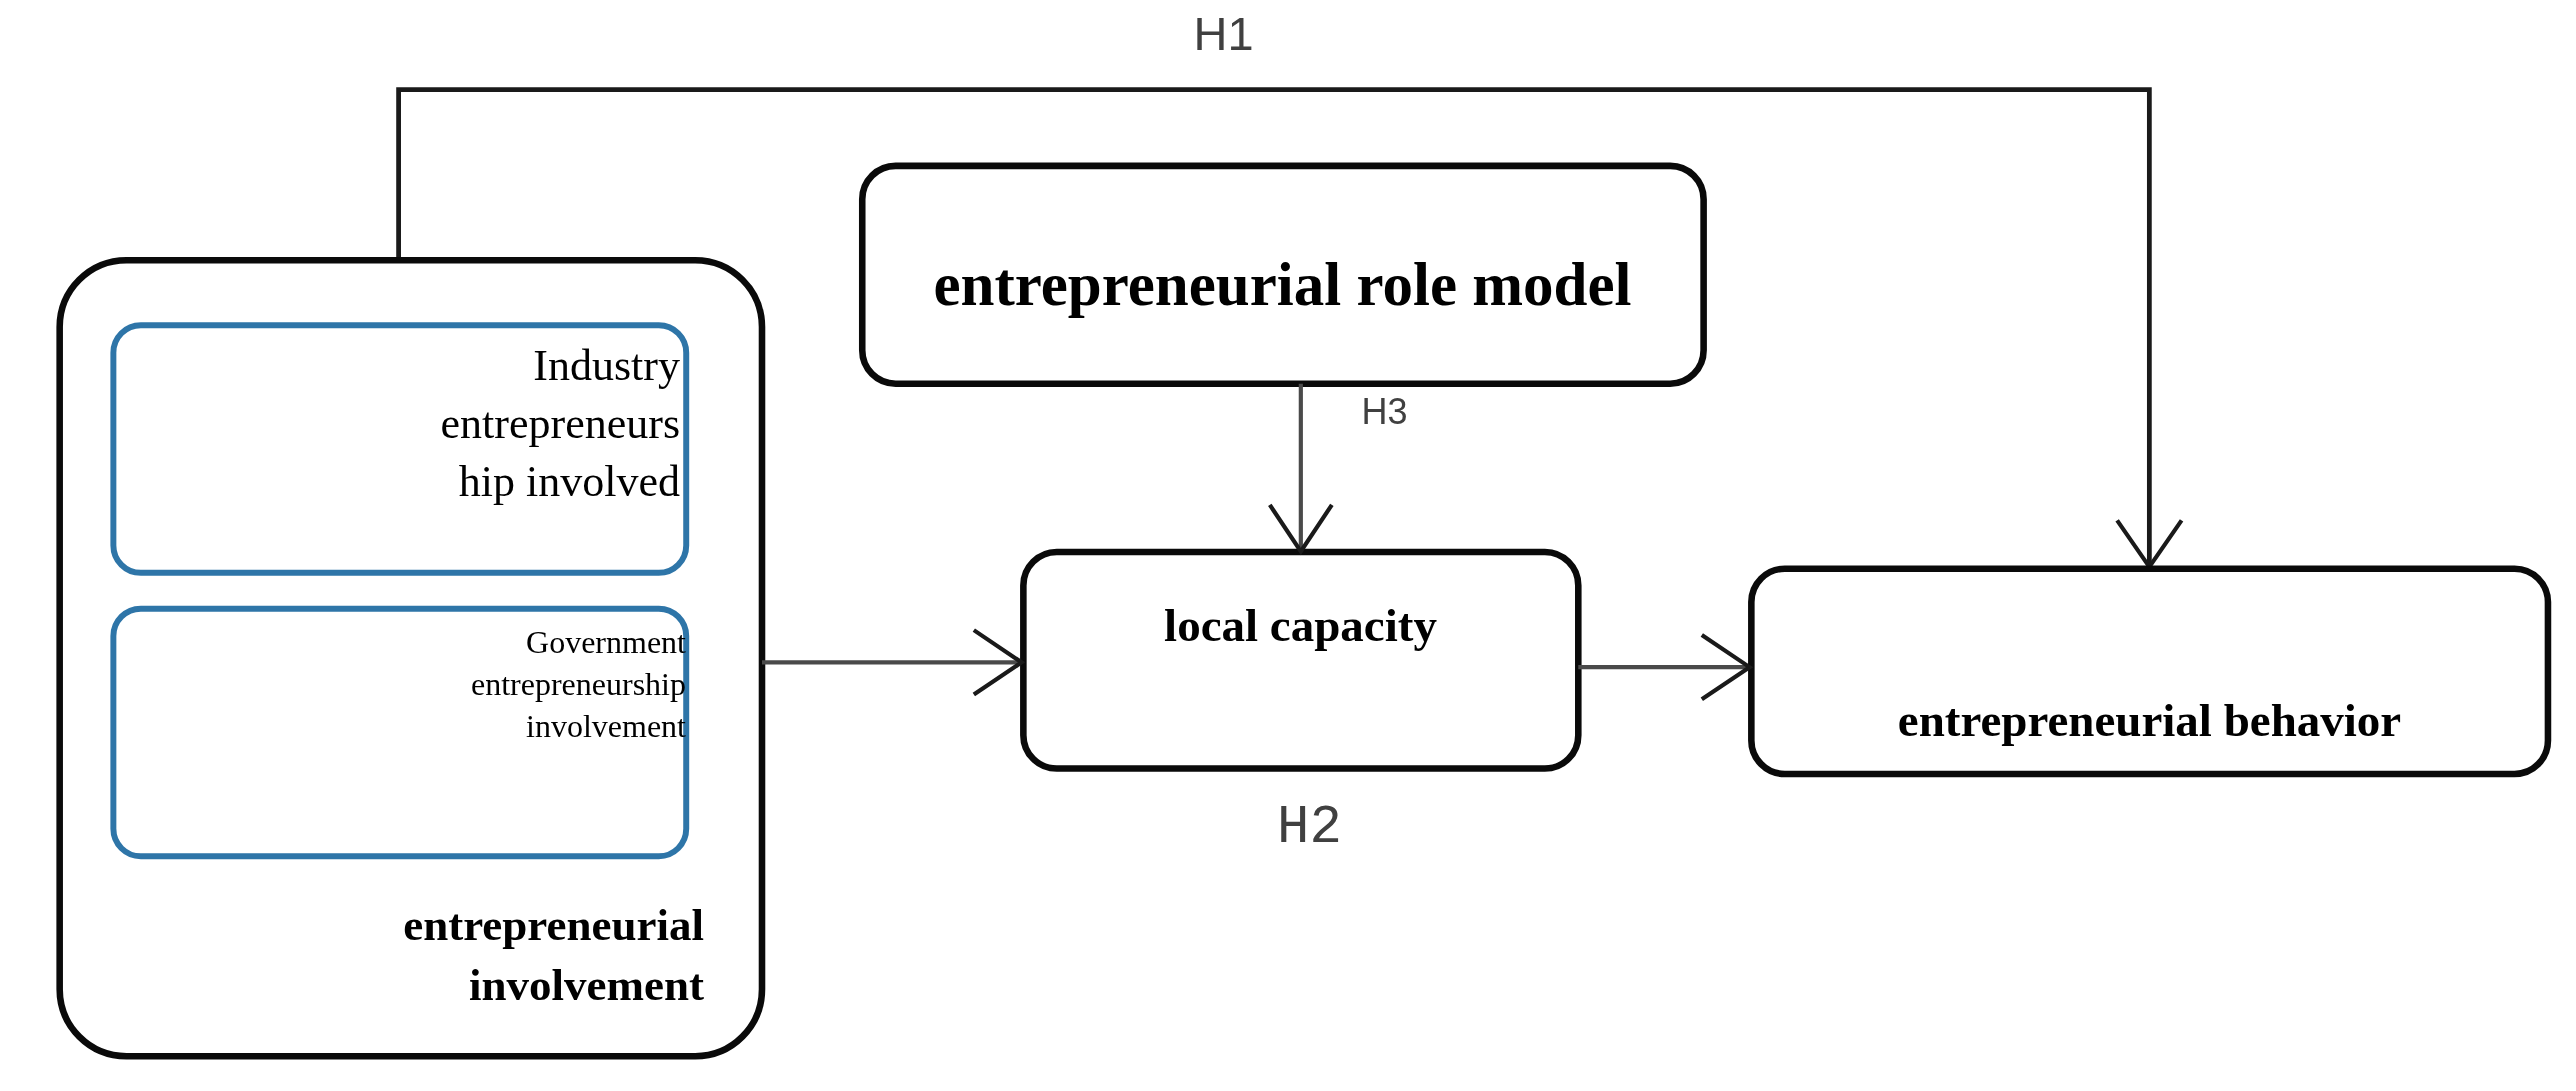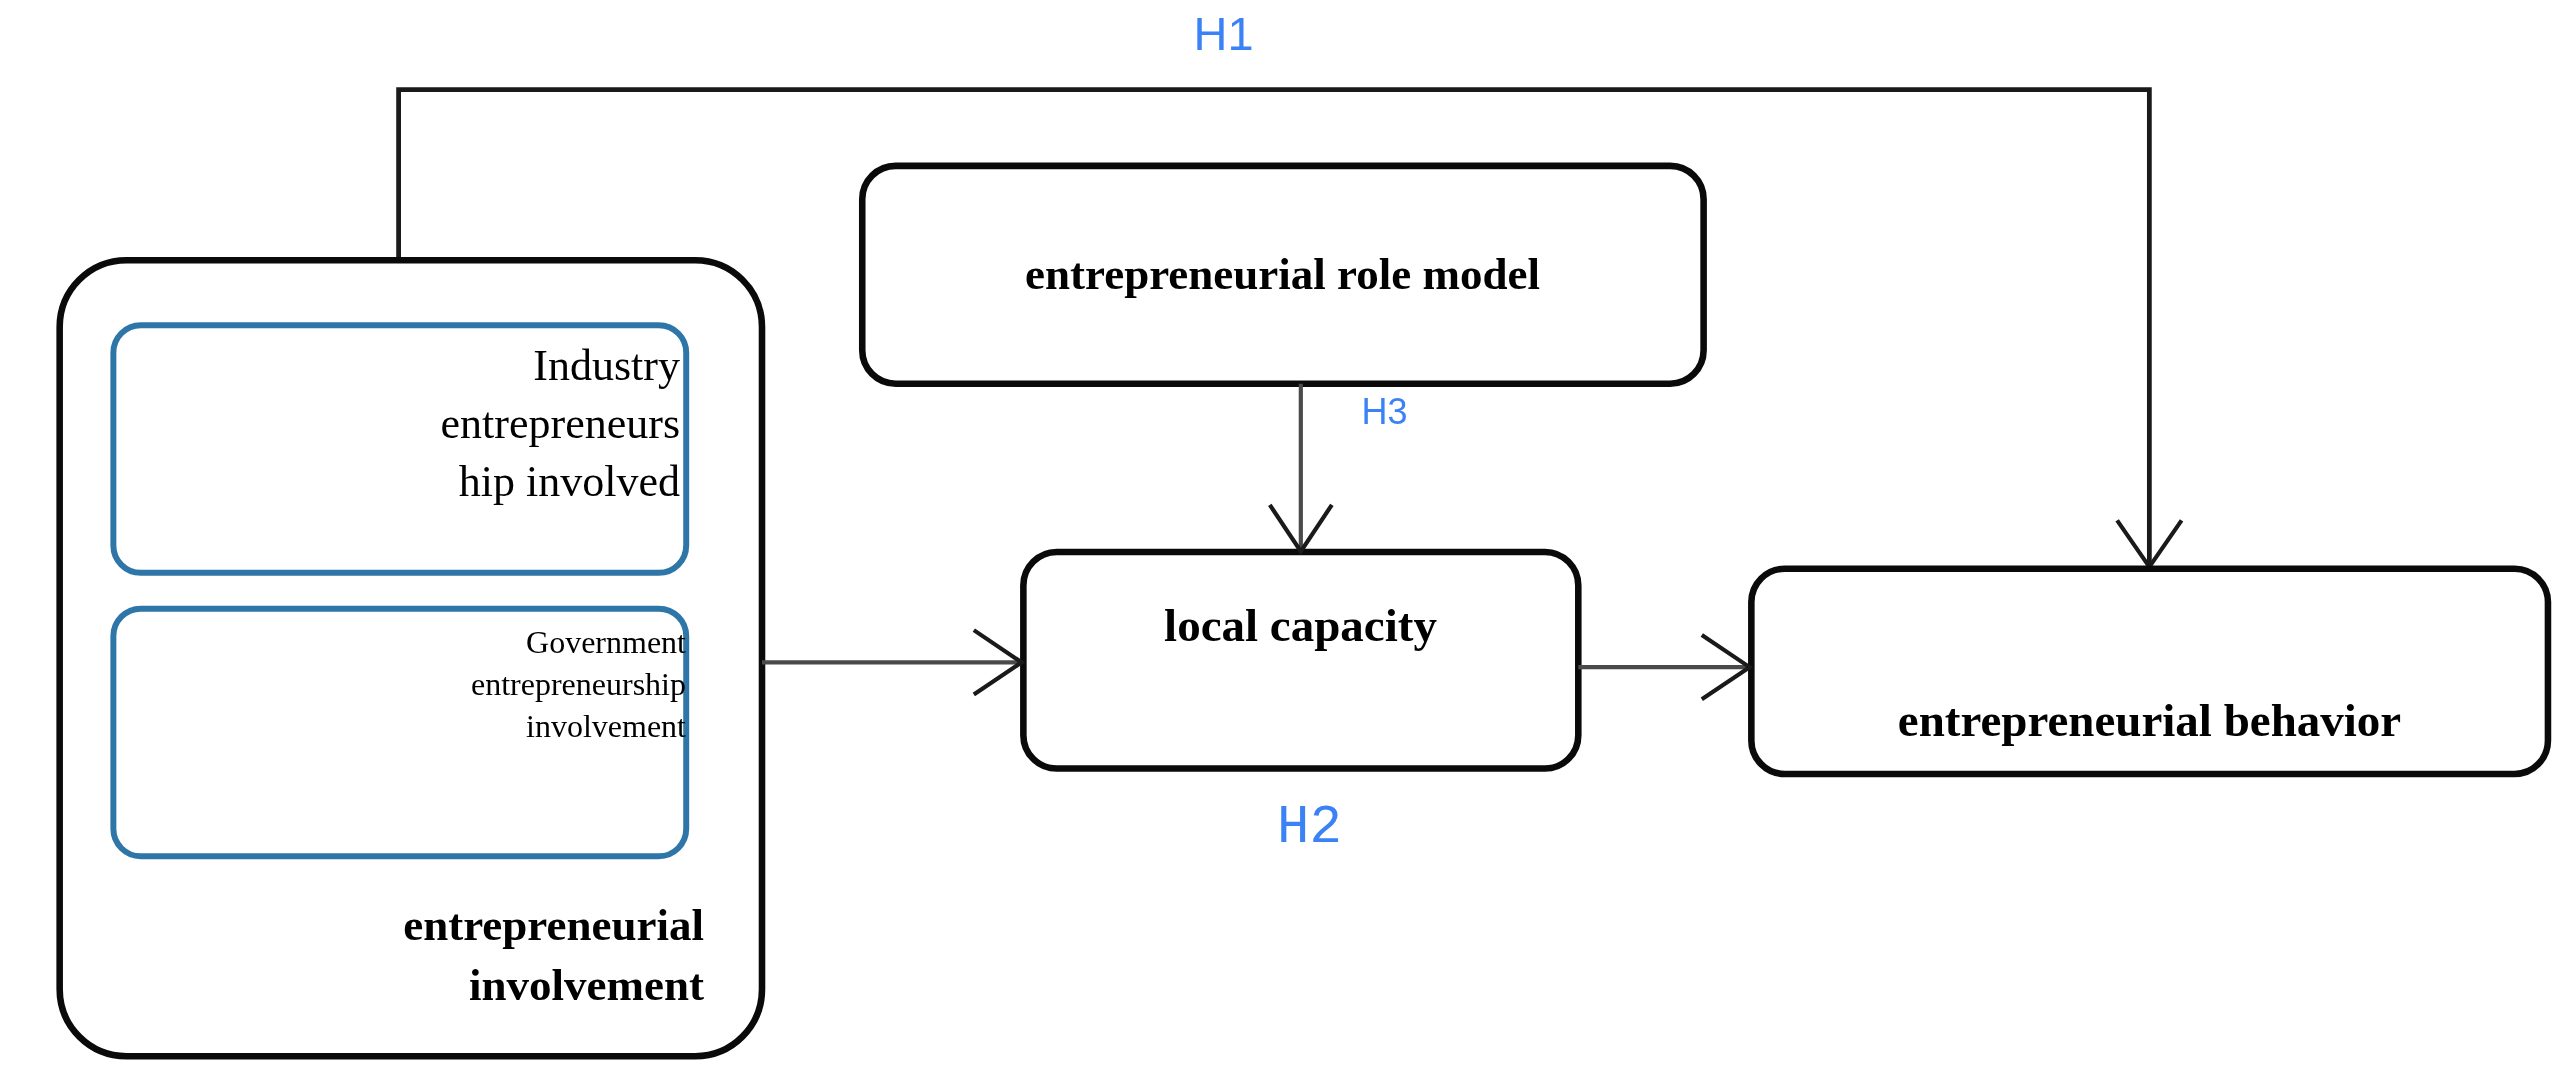--- a/index.html
+++ b/index.html
@@ -44,21 +44,21 @@
     line-height: 1.30;
   }
   .lbl-bold { font-weight: bold; }
   .lbl-center { text-align: center; }
   .lbl-left { text-align: right; }
 
   .h-label {
     position: absolute;
     font-family: "Liberation Sans", "DejaVu Sans", sans-serif;
     font-weight: 400;
-    color: #3b82f6;
+    color: #404040;
     text-align: center;
   }
 </style>
 </head>
 <body>
 
 <div id="diagram-root">
 
   <svg class="canvas" viewBox="0 0 4317 1830" xmlns="http://www.w3.org/2000/svg">
 
@@ -93,21 +93,21 @@
 entrepreneurs
 hip involved</div>
 
   <div class="lbl lbl-left" style="left:191px; top:621px; width:495px; font-size:32px; line-height:1.32;">Government
 entrepreneurship
 involvement</div>
 
   <div class="lbl lbl-left lbl-bold" style="left:191px; top:895px; width:513px; font-size:45px; line-height:1.34;">entrepreneurial
 involvement</div>
 
-  <div class="lbl lbl-center lbl-bold" style="left:862px; top:245px; width:841px; font-size:45px;">entrepreneurial role model</div>
+  <div class="lbl lbl-center lbl-bold" style="left:862px; top:245px; width:841px; font-size:61px;">entrepreneurial role model</div>
 
   <div class="lbl lbl-center lbl-bold" style="left:1023px; top:595px; width:555px; font-size:47px;">local capacity</div>
 
   <div class="lbl lbl-center lbl-bold" style="left:1751px; top:646px; width:797px; font-size:47px;margin-top:44px;">entrepreneurial behavior</div>
 
   <div class="h-label" style="left:1152px; top:6px; width:143px; font-size:47px;">H1</div>
 
   <div class="h-label" style="left:1238px; top:797px; width:143px; font-size:54px;font-family:Liberation Mono, monospace;">H2</div>
 
   <div class="h-label" style="left:1313px; top:391px; width:143px; font-size:36px;">H3</div>

